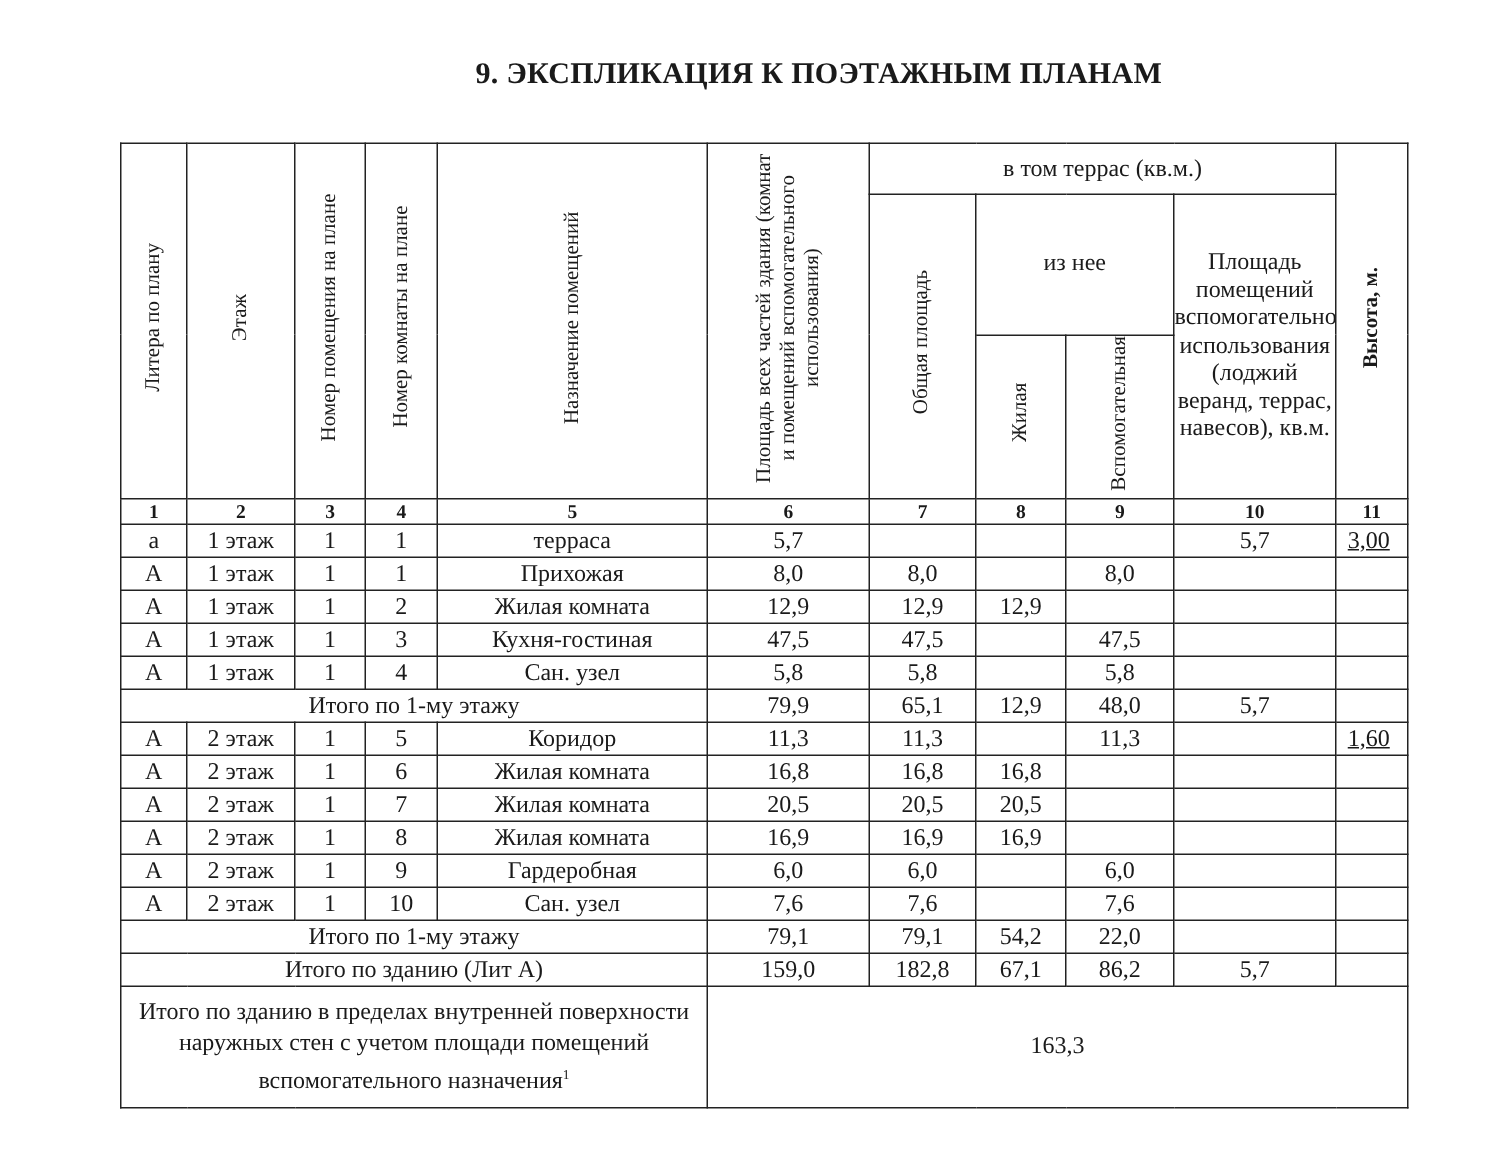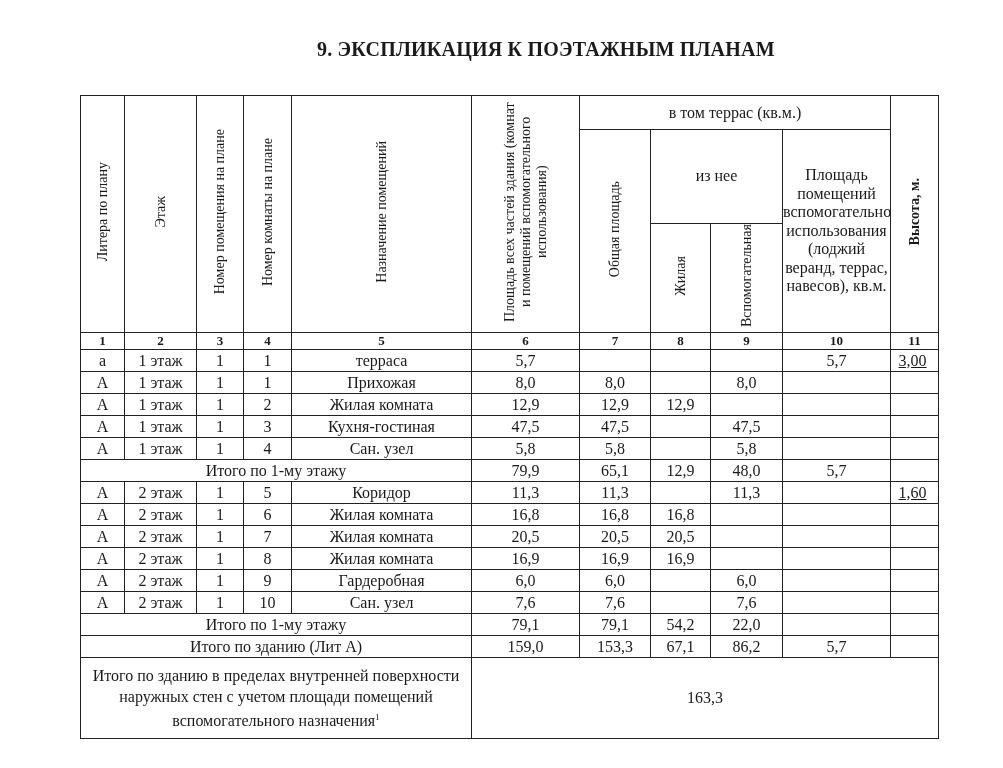--- a/index.html
+++ b/index.html
@@ -245,21 +245,21 @@
     <td>79,1</td>
     <td>79,1</td>
     <td>54,2</td>
     <td>22,0</td>
     <td></td>
     <td></td>
   </tr>
   <tr class="sum">
     <td colspan="5">Итого по зданию (Лит А)</td>
     <td>159,0</td>
-    <td>153,3</td>
+    <td>182,8</td>
     <td>67,1</td>
     <td>86,2</td>
     <td>5,7</td>
     <td></td>
   </tr>
   <tr>
     <td colspan="5" class="final-label" style="height:80px"><span>Итого по зданию в пределах внутренней поверхности наружных стен с учетом площади помещений вспомогательного назначения</span><sup>1</sup></td>
     <td colspan="6" class="final-val">163,3</td>
   </tr>
 </tbody>

